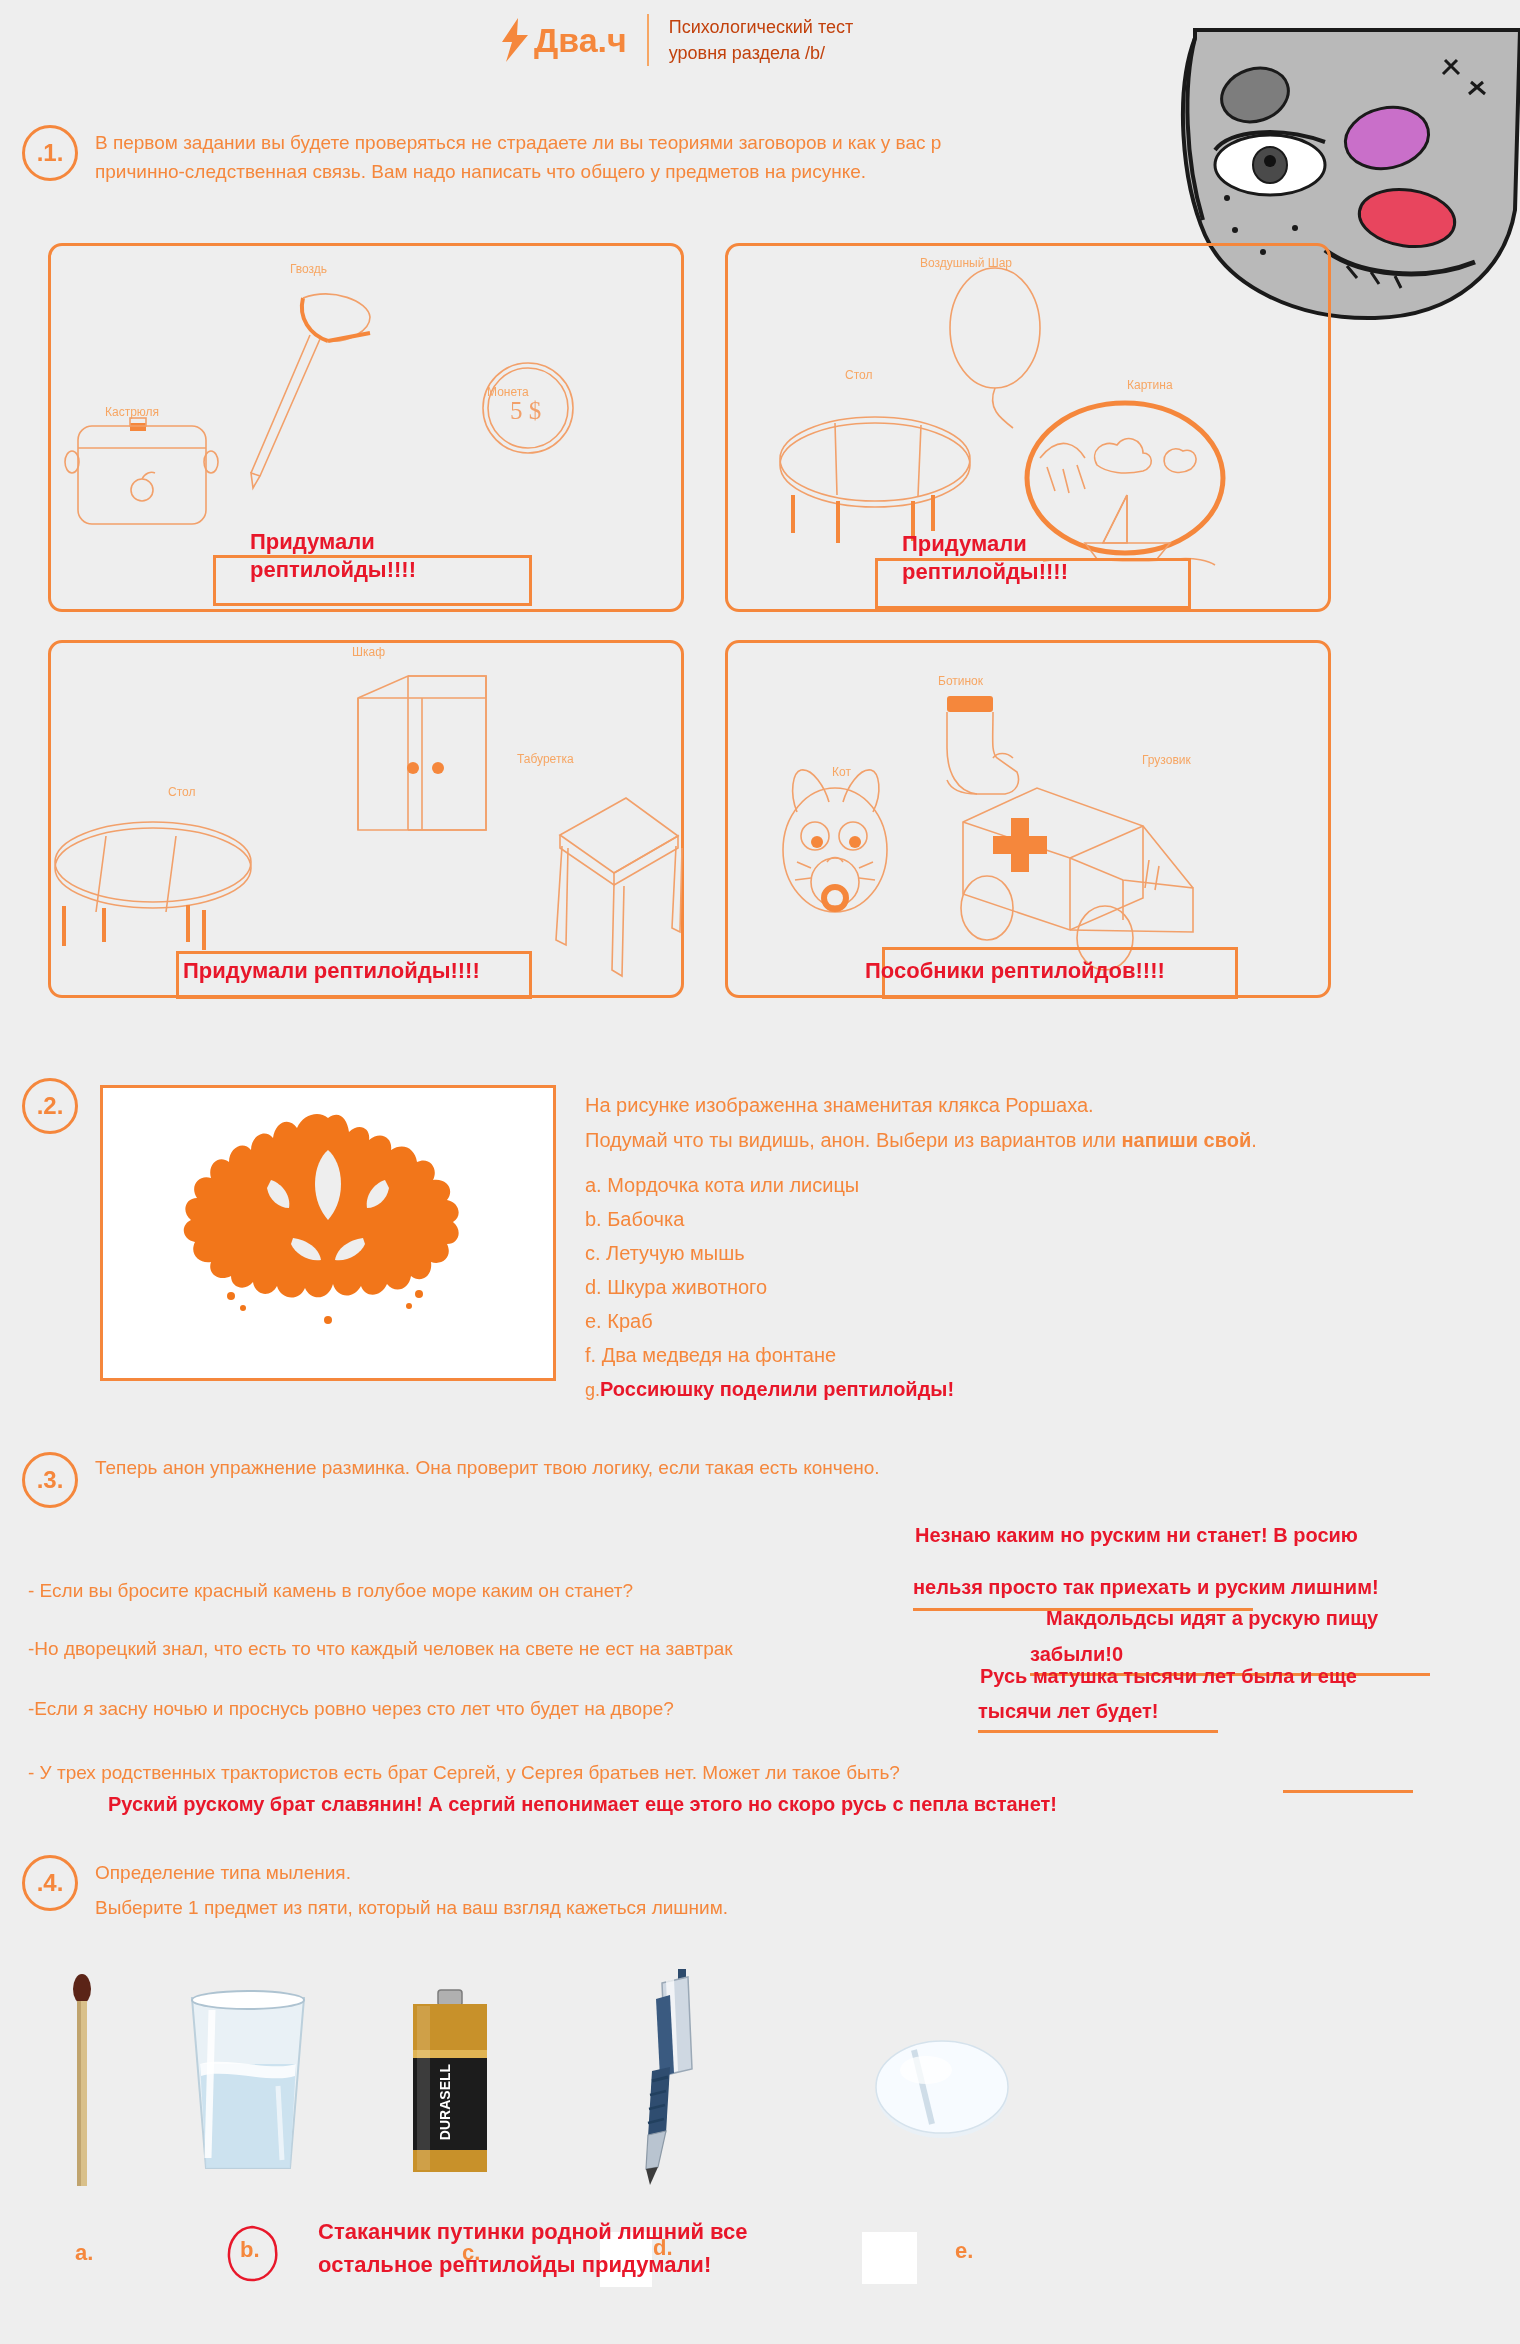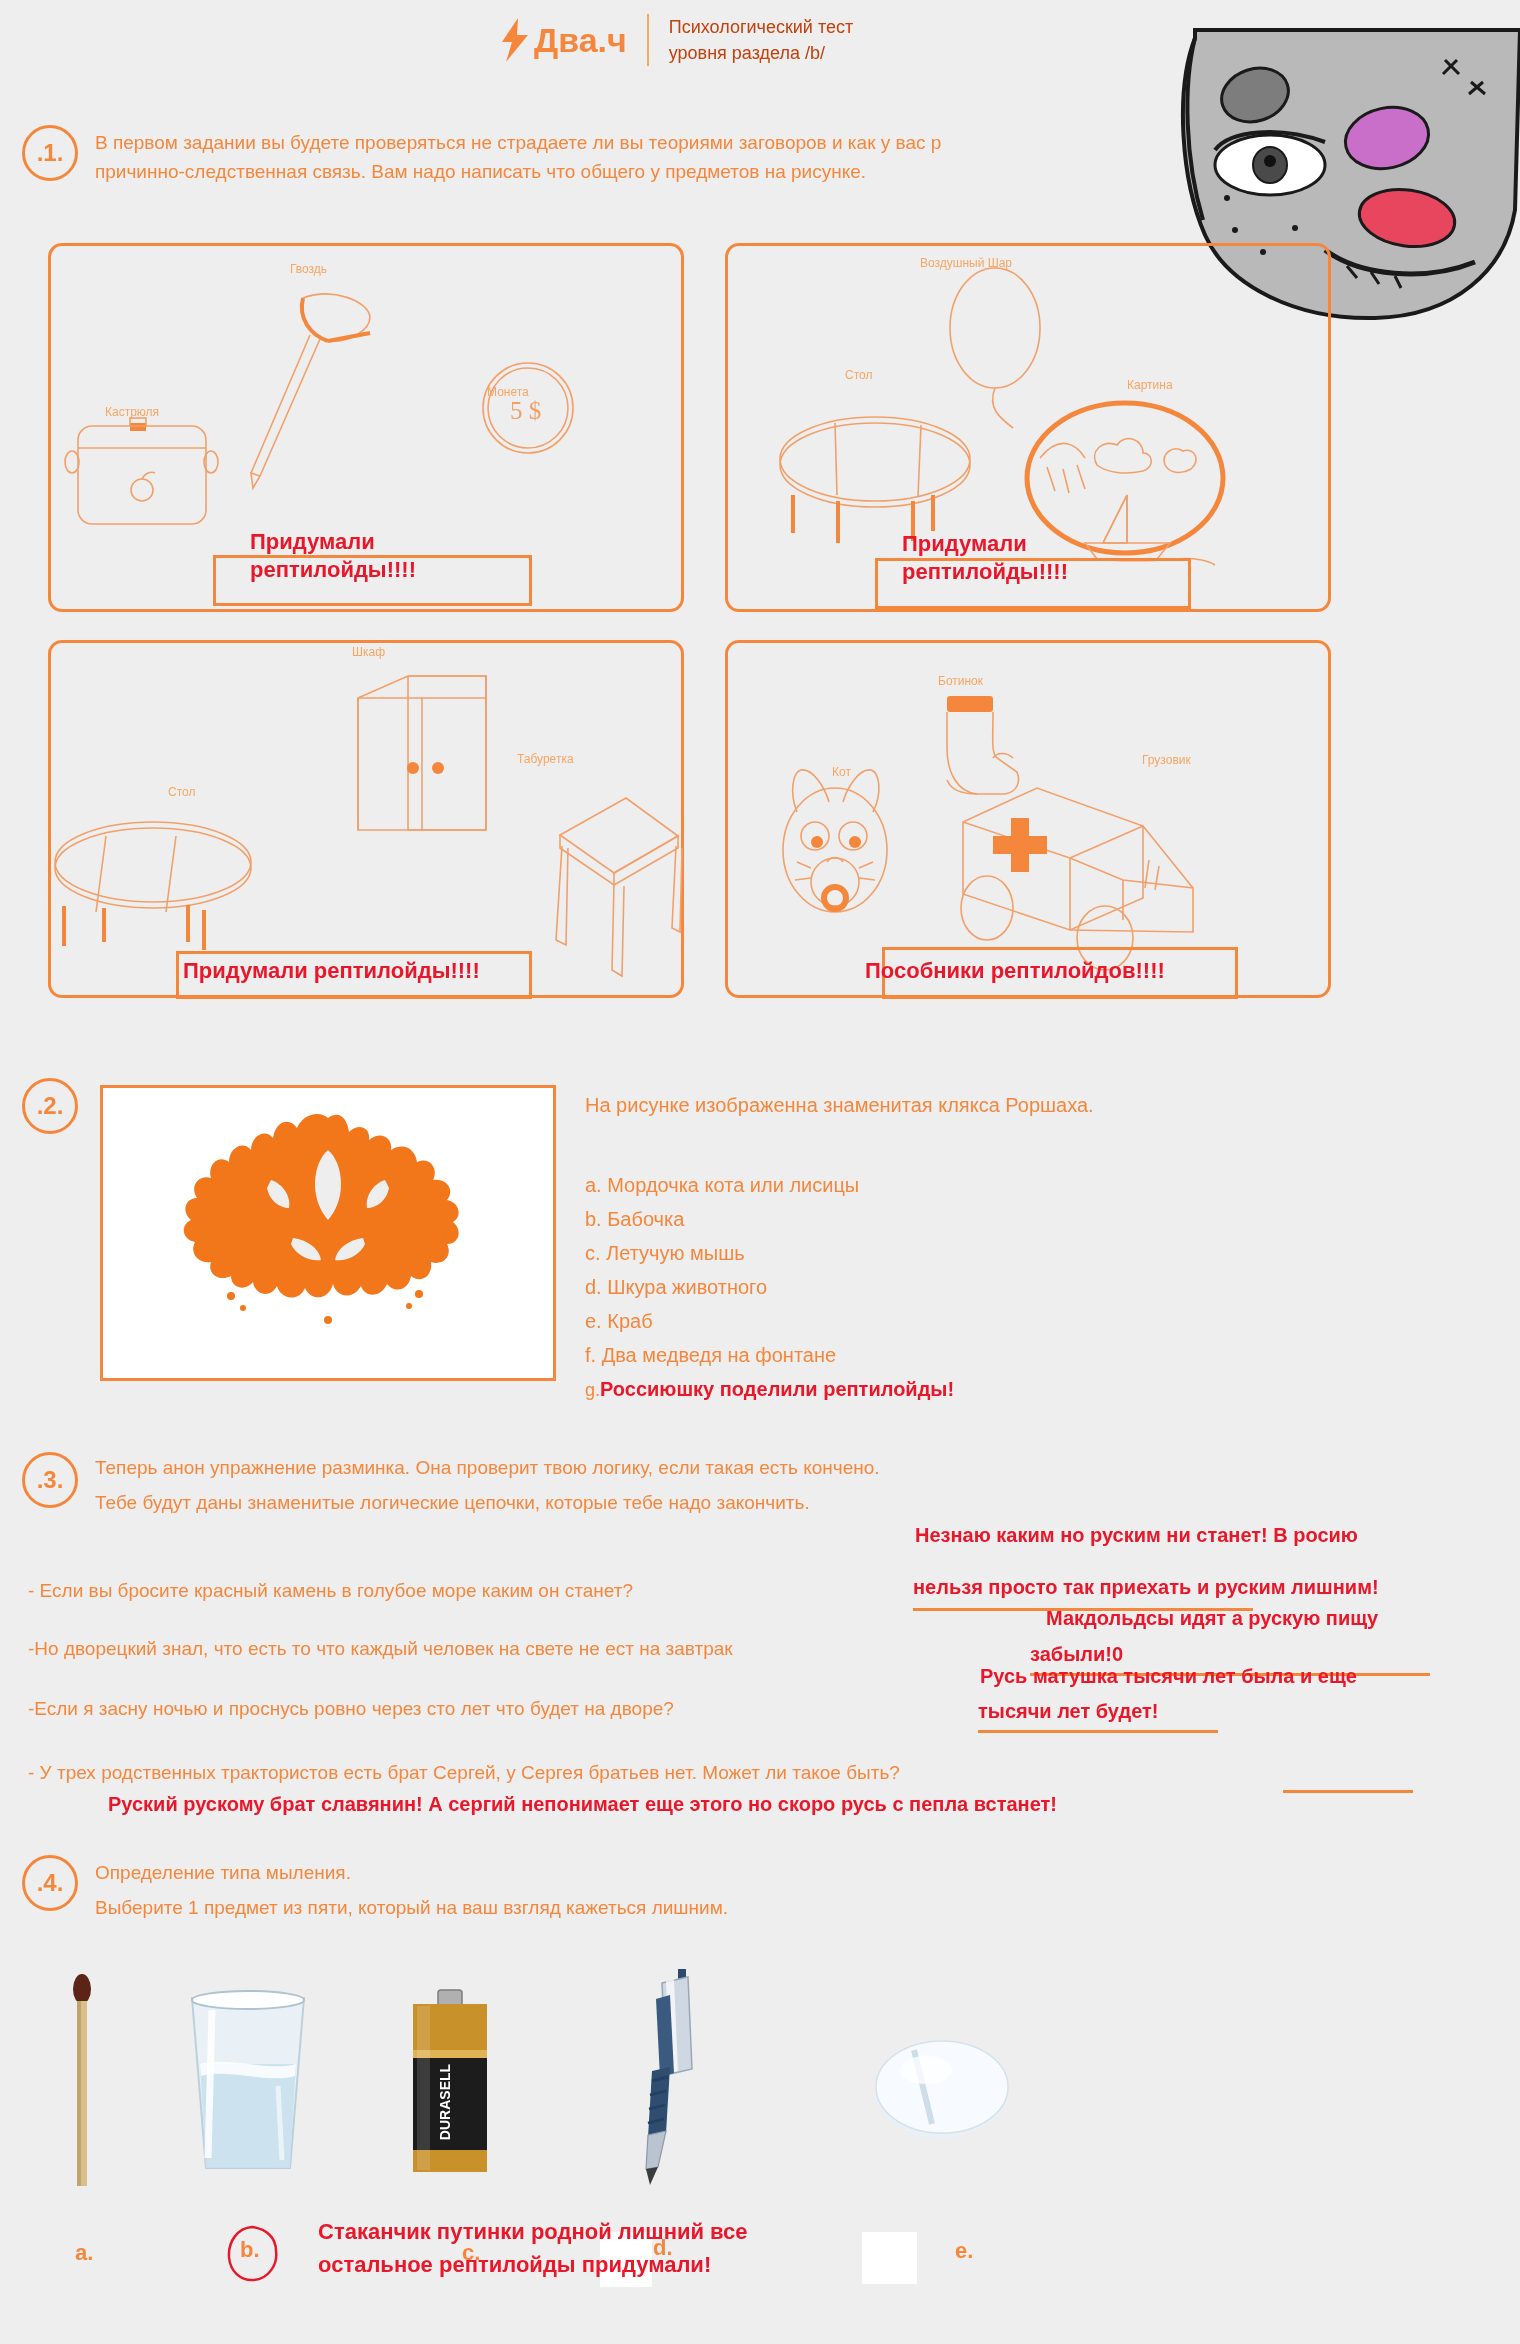--- a/index.html
+++ b/index.html
@@ -231,38 +231,40 @@
     <circle fill="#f2761a" cx="128" cy="208" r="4"></circle>
       <circle fill="#f2761a" cx="140" cy="220" r="3"></circle>
     <circle fill="#f2761a" cx="316" cy="206" r="4"></circle>
       <circle fill="#f2761a" cx="306" cy="218" r="3"></circle>
     <circle fill="#f2761a" cx="225" cy="232" r="4"></circle>
   </svg>
 </div>
 
 <div class="ror-lead" style="width:700px;">
   <div>На рисунке изображенна знаменитая клякса Роршаха.</div>
+  <div>
+    <span>Подумай что ты видишь, анон. Выбери из вариантов или </span><b>напиши свой</b><span>.</span>
+  </div>
 </div>
 
 <div id="ror-list">
   <div class="ror-opt">a. Мордочка кота или лисицы</div>
   <div class="ror-opt">b. Бабочка</div>
   <div class="ror-opt">c. Летучую мышь</div>
   <div class="ror-opt">d. Шкура животного</div>
   <div class="ror-opt">e. Краб</div>
   <div class="ror-opt">f. Два медведя на фонтане</div>
   <div class="ror-opt last">
     <span style="font-weight:normal;color:#f5873c;font-size:18px;">g.</span><span>Россиюшку поделили рептилойды!</span>
   </div>
 </div>
 
 <div class="num-badge" style="left:22px;top:1452px;">.3.</div>
 <div class="para" style="left:95px;top:1450px;width:1250px;line-height:1.85;">
   <div>Теперь анон упражнение разминка.  Она проверит твою логику, если такая есть кончено.</div>
-  <div>Тебе будут даны знаменитые логические цепочки, которые тебе надо закончить.</div>
 </div>
 
 <div class="logicq" style="left:28px;top:1580px;">- Если вы бросите красный камень в голубое море каким он станет?</div>
 <div class="blank" style="left:913px;top:1608px;width:340px;"></div>
 <div class="logicans" style="left:915px;top:1524px;">Незнаю каким но руским ни станет! В росию</div>
 <div class="logicans" style="left:913px;top:1576px;">нельзя просто так приехать и руским лишним!</div>
 
 <div class="logicq" style="left:28px;top:1638px;">-Но дворецкий знал, что есть то что каждый человек на свете не ест на завтрак</div>
 <div class="blank" style="left:1030px;top:1673px;width:400px;"></div>
 <div class="logicans" style="left:1046px;top:1607px;">Макдольдсы идят а рускую пищу</div>

